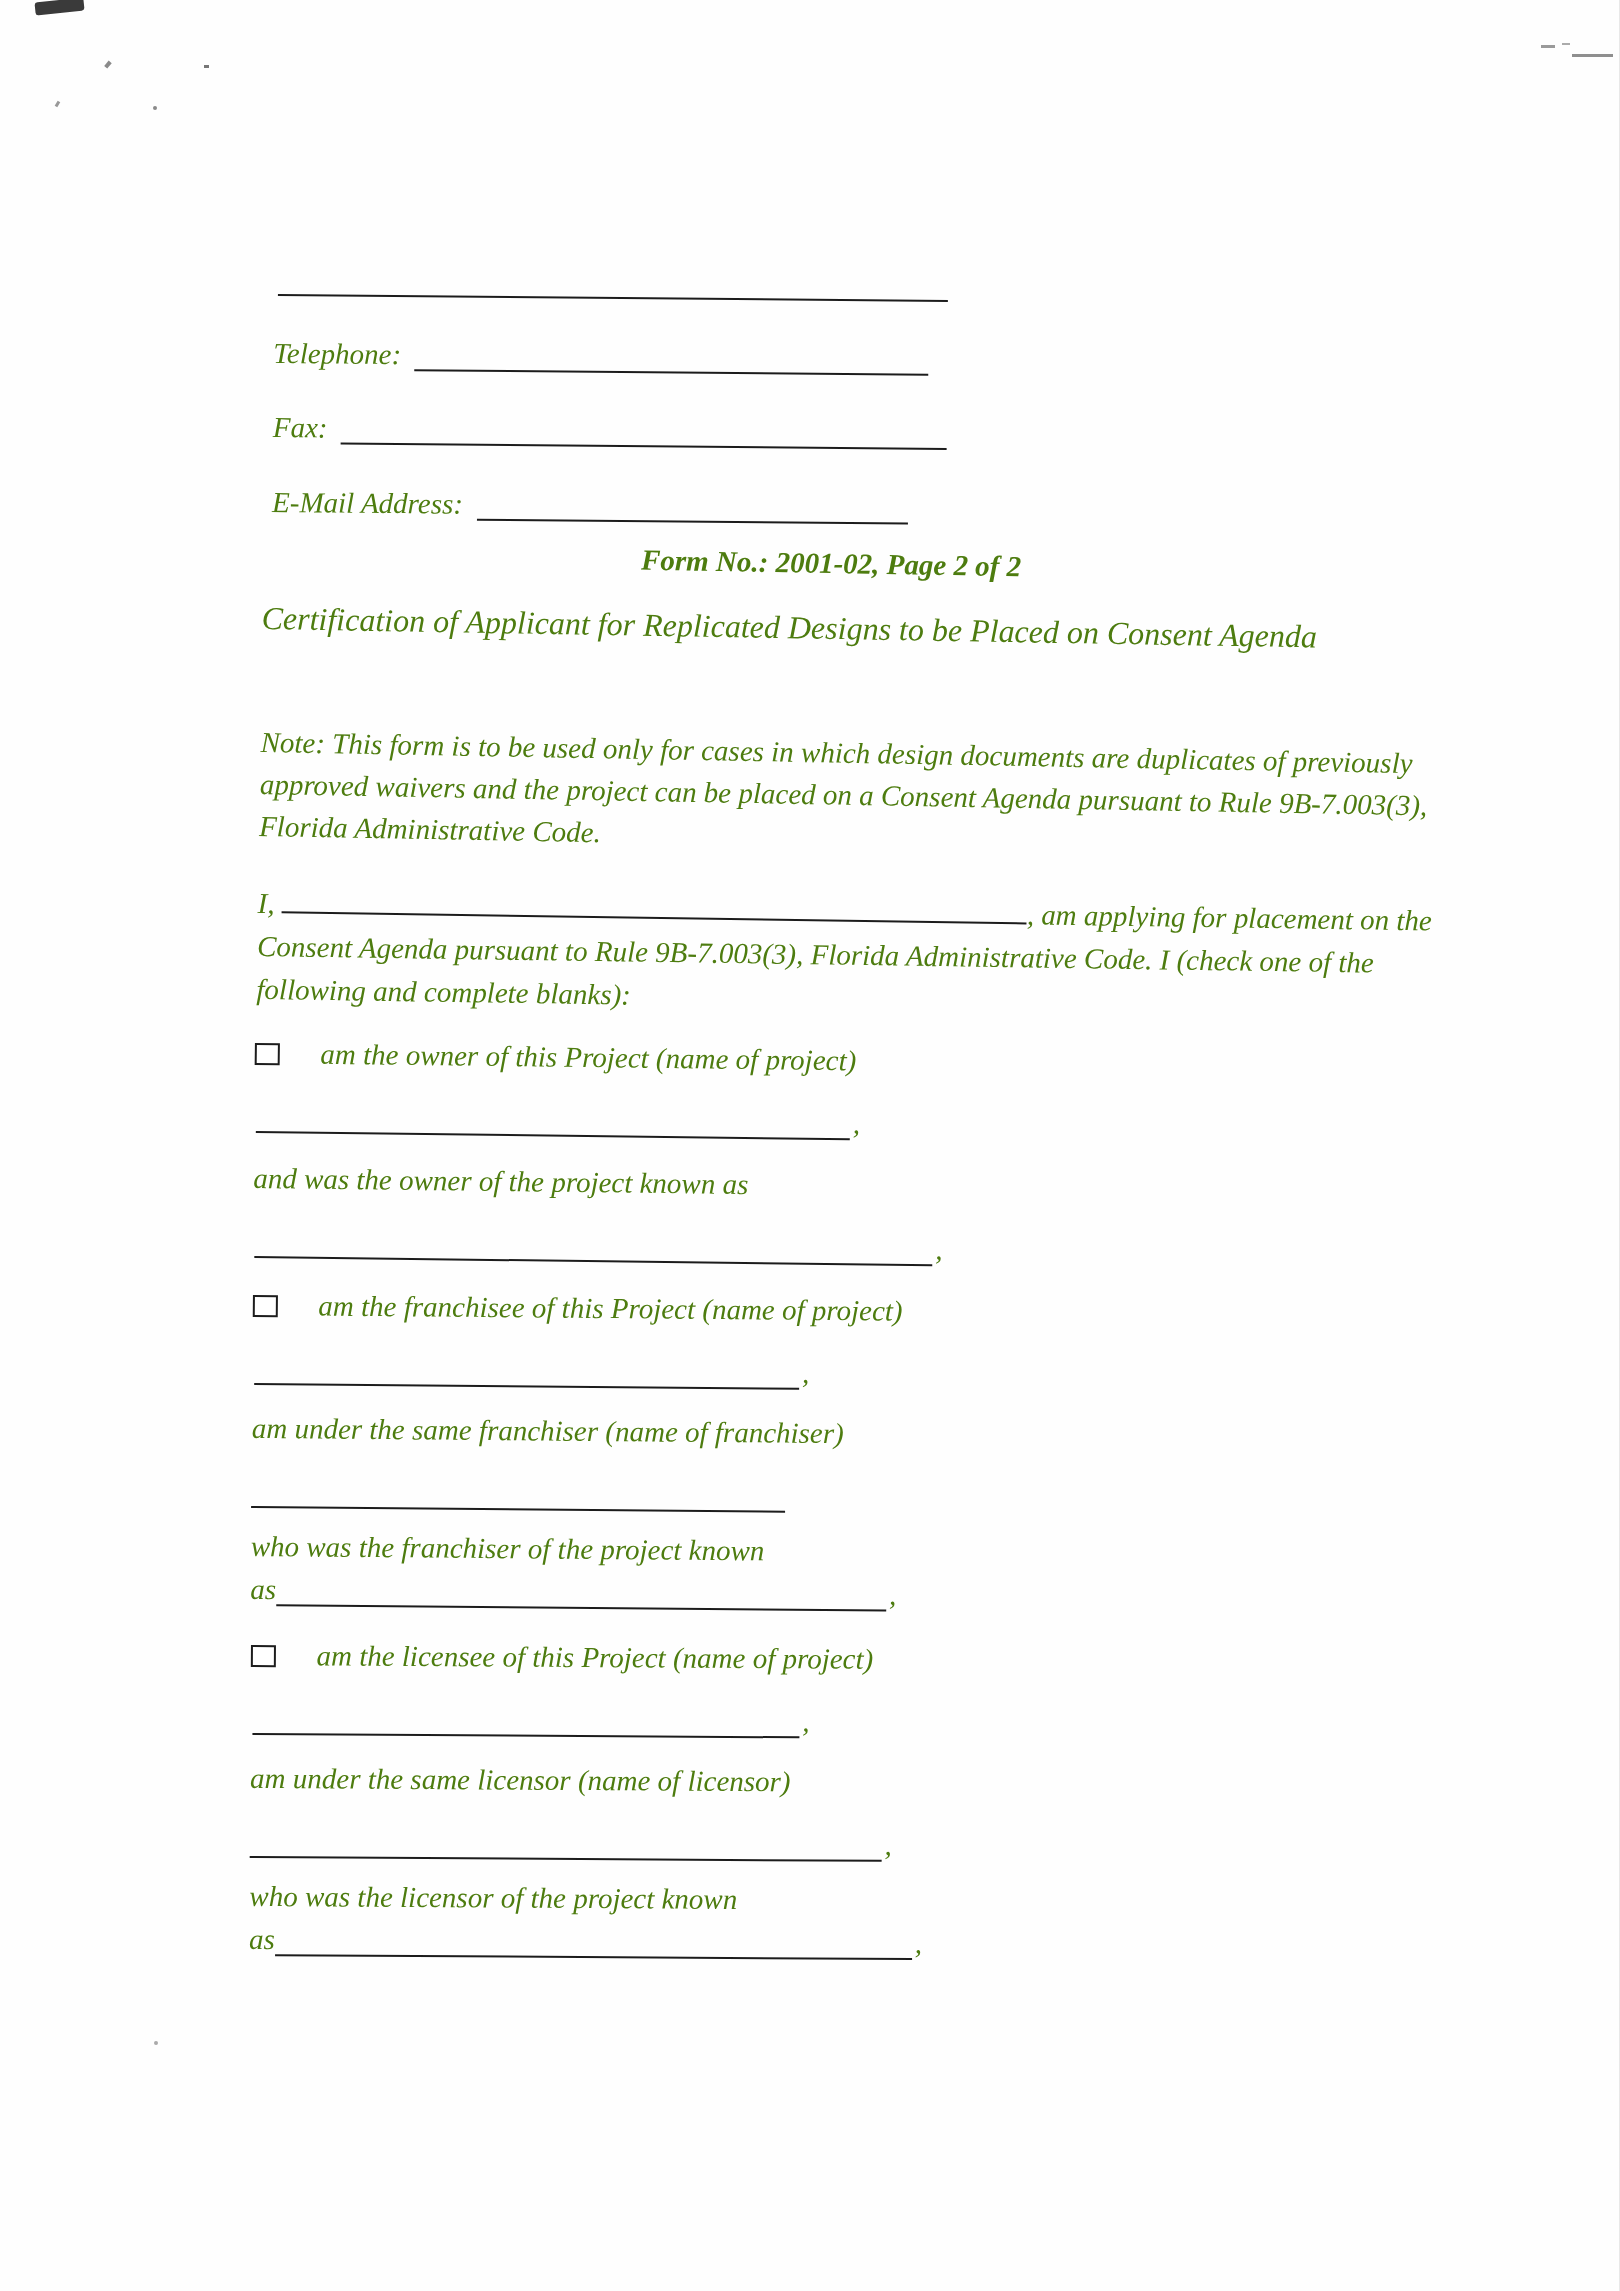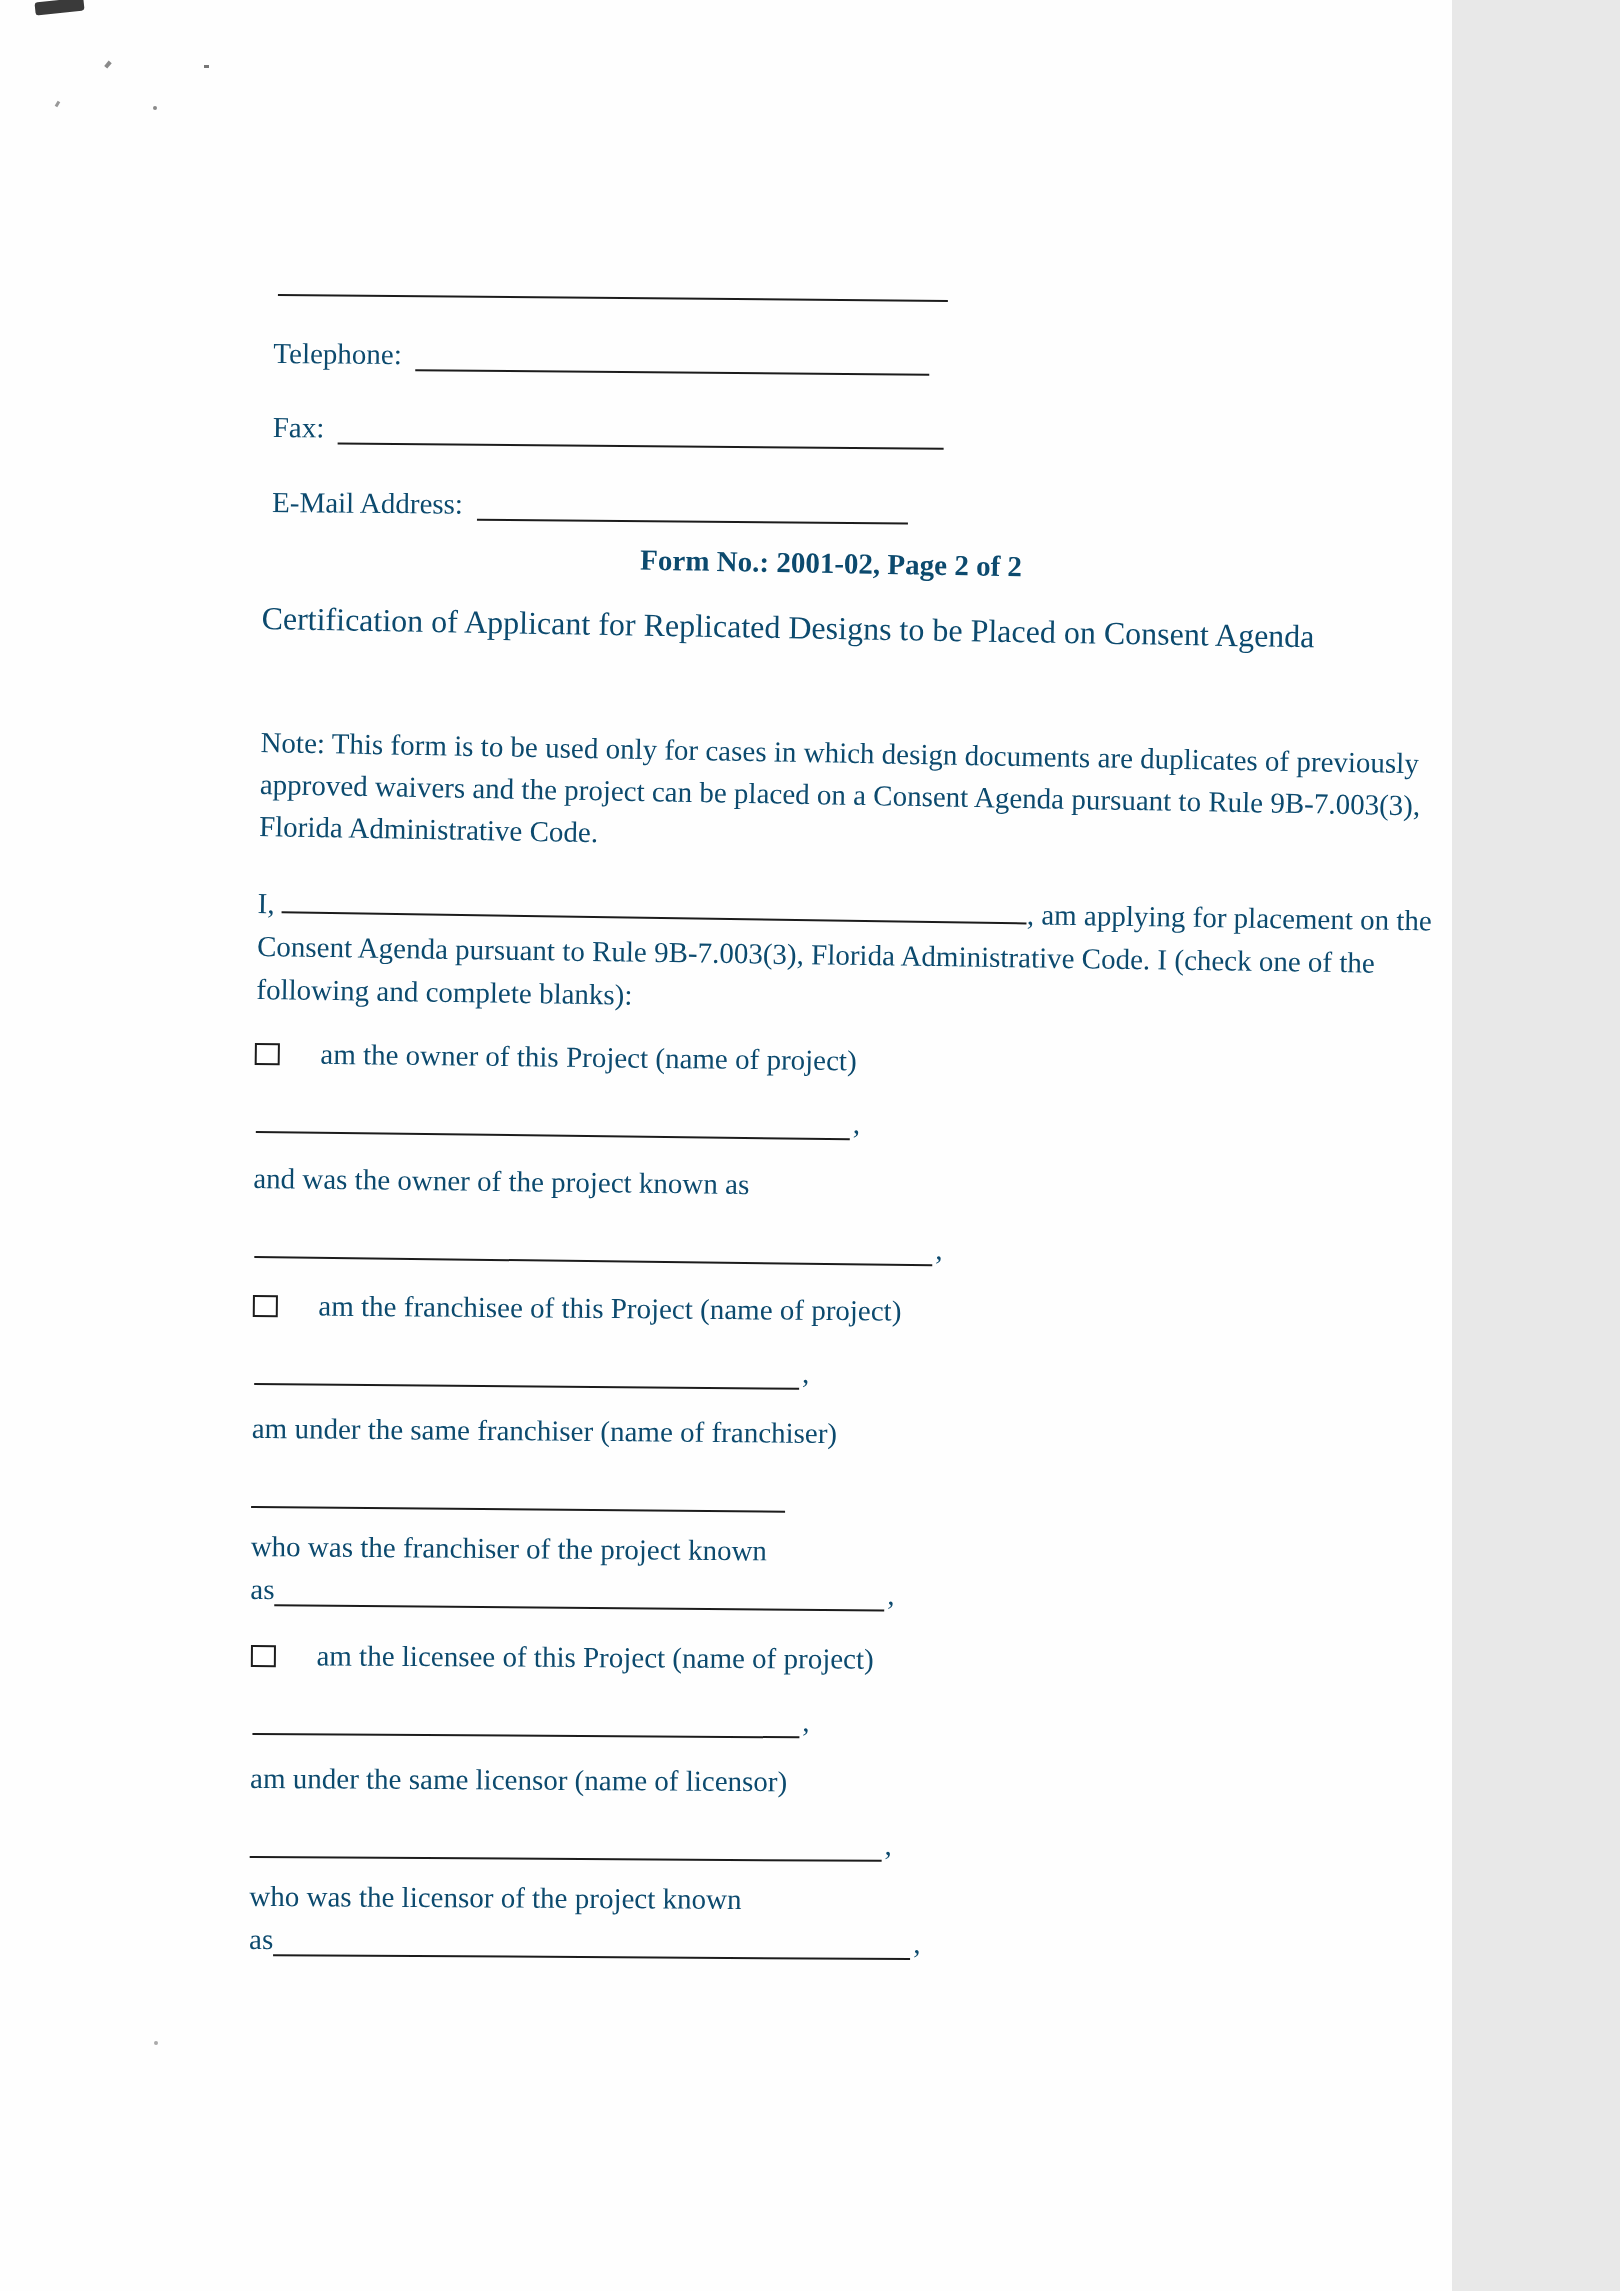--- a/index.html
+++ b/index.html
@@ -1,24 +1,25 @@
 <!DOCTYPE html>
 <html><head>
 <meta charset="utf-8">
 <style>
   html, body { margin: 0; padding: 0; background: #e8e8e8; }
   .page {
     position: relative;
-    width: 1452px;
+    width: 1619px;
     height: 2292px;
     background: #fefefe;
     font-family: "Liberation Serif", "DejaVu Serif", serif;
-    color: #0c4a6e;
+    color: #4d7c0f;
     overflow: hidden;
     font-size: 29px;
+    font-style: italic;
   }
   .abs { position: absolute; }
   .blk { transform-origin: left top; }
   .row { display: flex; align-items: flex-end; }
   .blank {
     display: inline-block;
     border-bottom: 2.5px solid #1c1c1c;
     height: 33px;
   }
   .line {

